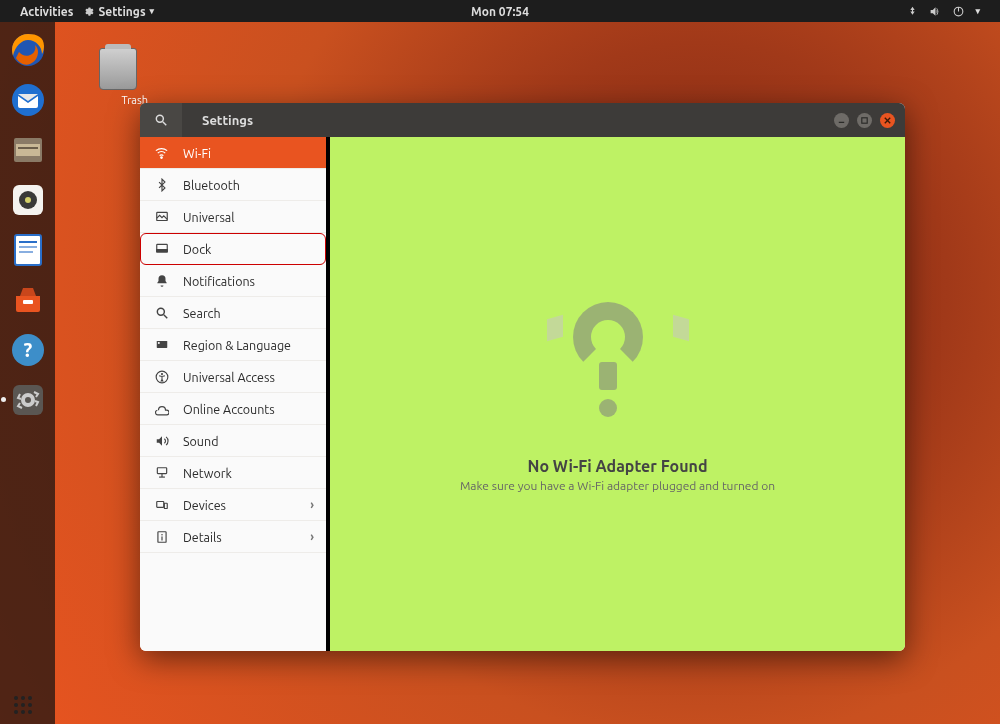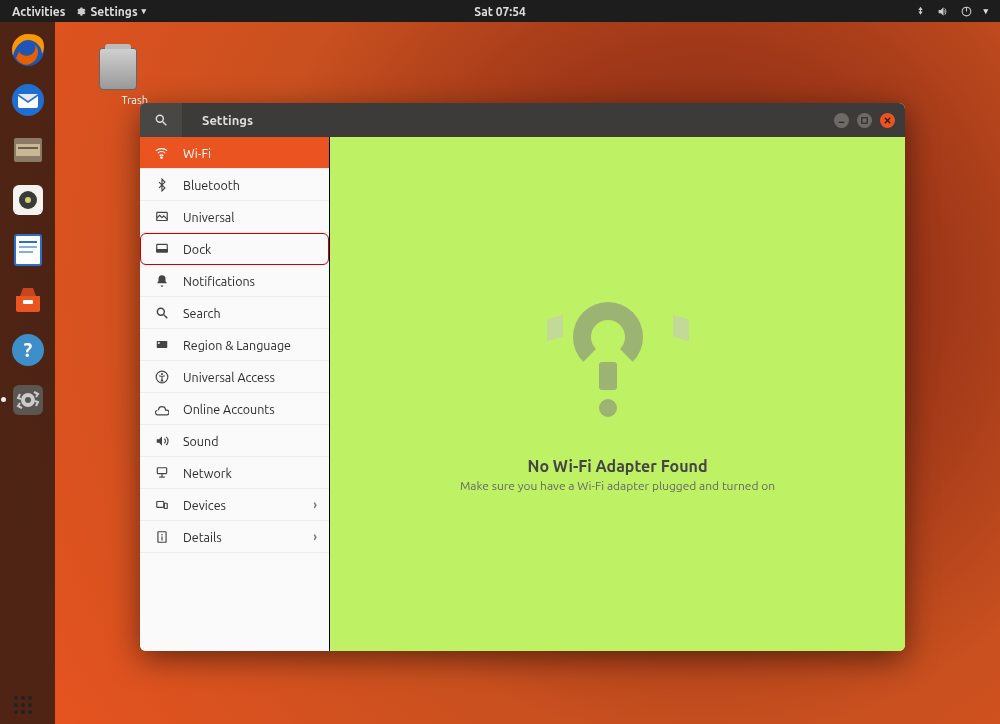--- a/index.html
+++ b/index.html
@@ -4,21 +4,21 @@
 <style>
 * { margin: 0; padding: 0; box-sizing: border-box; font-family: Ubuntu, "Segoe UI", sans-serif; }
 html, body { width: 1000px; height: 724px; overflow: hidden; }
 .desktop {
   position: relative; width: 1000px; height: 724px;
   background: radial-gradient(circle at 70% 40%, #7a2412 0%, #a13919 30%, #c9501f 55%, #e95420 100%);
 }
 .topbar {
   position: absolute; top: 0; left: 0; right: 0; height: 22px;
   background: #1d1d1d; color: #ddd; font-size: 12px; font-weight: 600;
-  display: flex; align-items: center; padding: 0 12px; justify-content: space-between;
+  display: flex; align-items: center; padding: 0 20px; justify-content: space-between;
 }
 .topbar .left, .topbar .right { display: flex; align-items: center; gap: 10px; }
 .topbar .center { position:absolute; left:50%; transform:translateX(-50%); }
 .topbar .gear { width:11px; height:11px; display:inline-block; }
 .topbar .arrow-down { font-size:9px; }
 
 .dock {
   position: absolute; left: 0; top: 22px; bottom: 0; width: 55px;
   background: rgba(30,20,18,0.75);
   display: flex; flex-direction: column; align-items: center; padding-top: 8px; gap: 10px;
@@ -43,21 +43,21 @@
 }
 .titlebar .search-btn { width:42px; height:34px; display:flex; align-items:center; justify-content:center; background:#494744; cursor:pointer; }
 .titlebar .title { flex:1; padding-left:20px; }
 .titlebar .controls { display:flex; gap:8px; padding-right:10px; }
 .tb-btn { width:15px; height:15px; border-radius:50%; cursor:pointer; display:flex; align-items:center; justify-content:center; }
 .tb-min { background:#6e6b67; }
 .tb-max { background:#6e6b67; }
 .tb-close { background:#e95420; }
 
 .window-body { flex:1; display:flex; }
-.sidebar { width:190px; background:#fafafa; border-right:1px solid #000000; overflow-y:auto; }
+.sidebar { width:190px; background:#fafafa; border-right:4px solid #000000; overflow-y:auto; }
 .sidebar-item {
   height:32px; display:flex; align-items:center; padding:0 14px; gap:14px;
   font-size:12.5px; color:#2b2b2b; border-bottom:1px solid #eeece9; cursor:pointer; position:relative;
 }
 .sidebar-item.active { background:#e95420; color:#fff; }
 .sidebar-item .chev { position:absolute; right:12px; color:#777; font-size:12px; font-weight:bold; }
 .sidebar-item.highlighted { outline:1.5px solid #cc0000; outline-offset:-1px;border-radius:6px; }
 .sb-icon { width:15px; height:15px; display:flex; align-items:center; justify-content:center; flex-shrink:0; }
 
 .content { flex:1; background:#bef264; display:flex; flex-direction:column; align-items:center; justify-content:center; color:#555; }
@@ -82,21 +82,21 @@
     <div class="left">
       <span>Activities</span>
       <span style="display:flex;align-items:center;gap:4px;">
         <svg class="gear" viewBox="0 0 24 24" fill="#ccc">
             <path d="M12 8a4 4 0 100 8 4 4 0 000-8zm9 4a7 7 0 00-.1-1.2l2-1.6-2-3.4-2.4 1a7 7 0 00-2-1.2L16 3h-4l-.5 2.6a7 7 0 00-2 1.2l-2.4-1-2 3.4 2 1.6A7 7 0 007 12c0 .4 0 .8.1 1.2l-2 1.6 2 3.4 2.4-1a7 7 0 002 1.2L12 21h4l.5-2.6a7 7 0 002-1.2l2.4 1 2-3.4-2-1.6c.1-.4.1-.8.1-1.2z"></path>
           </svg>
         <span>Settings</span>
         <span class="arrow-down">▾</span>
       </span>
     </div>
-    <div class="center">Sat 07:54</div>
+    <div class="center">Mon 07:54</div>
     <div class="right">
       <svg width="13" height="13" viewBox="0 0 24 24" fill="#ccc">
           <path d="M12 3l4 6h-3v3h3l-4 6-4-6h3V9H8z"></path>
         </svg>
       <svg width="13" height="13" viewBox="0 0 24 24" fill="#ccc">
           <path d="M3 9v6h4l5 5V4L7 9H3zm13 3a4 4 0 00-2-3.5v7A4 4 0 0016 12zm-2-7v2a7 7 0 010 10v2a9 9 0 000-14z"></path>
         </svg>
       <svg width="13" height="13" viewBox="0 0 24 24" fill="none" stroke="#ccc" stroke-width="2">
           <circle cx="12" cy="12" r="8"></circle>
           <line x1="12" y1="4" x2="12" y2="12"></line>

